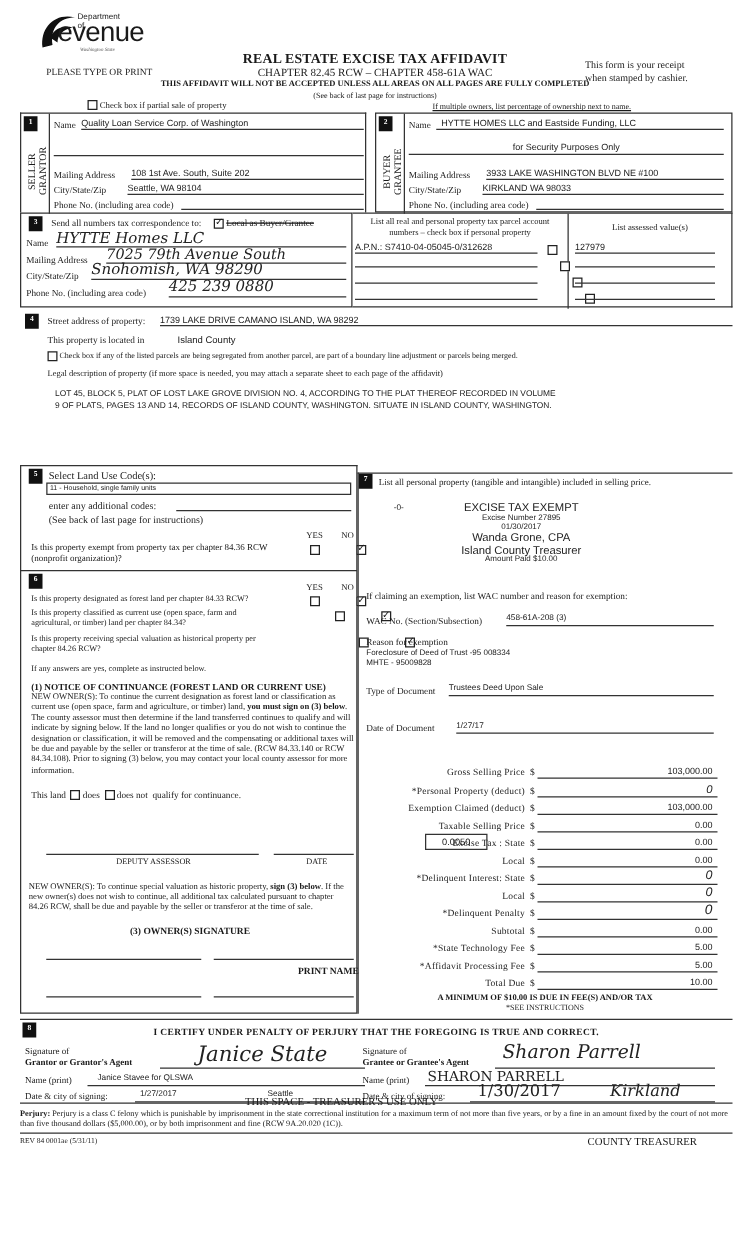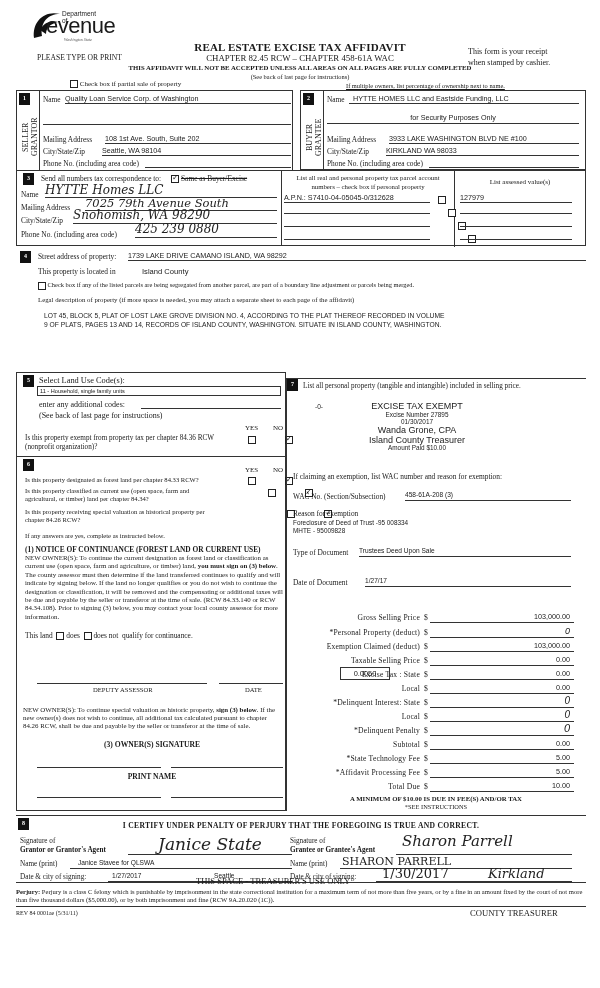--- a/index.html
+++ b/index.html
@@ -75,21 +75,21 @@
   <div class="abs lbl" style="left:26px;top:56px;">City/State/Zip</div>
   <div class="abs val ul" style="left:85px;top:55px;width:193px;height:10px;">KIRKLAND WA  98033</div>
   <div class="abs lbl" style="left:26px;top:68px;">Phone No. (including area code)</div>
   <div class="abs val ul" style="left:128px;top:67px;width:150px;height:10px;"></div>
 </div>
 
 <div class="abs box" style="left:16px;top:170px;width:266px;height:76px;">
   <div class="num" style="left:6px;top:2px;">3</div>
   <div class="abs lbl" style="left:24px;top:3px;">Send all numbers tax correspondence to:</div>
   <span class="abs cb checked" style="left:154px;top:3px;"></span>
-  <div class="abs lbl" style="left:164px;top:3px;text-decoration:line-through;">Same as Buyer/Excise</div>
+  <div class="abs lbl" style="left:164px;top:3px;text-decoration:line-through;">Local as Buyer/Grantee</div>
   <div class="abs lbl" style="left:4px;top:19px;">Name</div>
   <div class="abs hand ul" style="left:28px;top:12px;width:232px;height:15px;font-size:12px;">HYTTE Homes LLC</div>
   <div class="abs lbl" style="left:4px;top:32px;">Mailing Address</div>
   <div class="abs hand ul" style="left:68px;top:25px;width:192px;height:15px;font-size:11.5px;">7025 79th Avenue South</div>
   <div class="abs lbl" style="left:4px;top:45px;">City/State/Zip</div>
   <div class="abs hand ul" style="left:56px;top:37px;width:204px;height:16px;font-size:12px;">Snohomish, WA 98290</div>
   <div class="abs lbl" style="left:4px;top:59px;">Phone No. (including area code)</div>
   <div class="abs hand ul" style="left:118px;top:51px;width:142px;height:16px;font-size:12px;">425 239 0880</div>
 </div>
 
@@ -175,21 +175,21 @@
   <div class="line" style="left:20px;top:226px;width:170px;"></div>
   <div class="line" style="left:202px;top:226px;width:64px;"></div>
   <div class="abs" style="left:76px;top:229px;font-size:6.6px;">DEPUTY ASSESSOR</div>
   <div class="abs" style="left:228px;top:229px;font-size:6.6px;">DATE</div>
   <div class="abs" style="left:6px;top:249px;width:260px;font-size:6.9px;line-height:8px;">
     <span>NEW OWNER(S): To continue special valuation as historic property, </span><b>sign (3) below</b><span>. If the new owner(s) does not wish to continue, all additional tax calculated pursuant to chapter 84.26 RCW, shall be due and payable by the seller or transferor at the time of sale.</span>
   </div>
   <div class="abs" style="left:0;width:270px;text-align:center;top:283px;font-size:7.6px;font-weight:bold;">(3)  OWNER(S) SIGNATURE</div>
   <div class="line" style="left:20px;top:310px;width:124px;"></div>
   <div class="line" style="left:154px;top:310px;width:112px;"></div>
-  <div class="abs" style="left:0;width:270px;text-align:center;top:315px;font-size:7.6px;font-weight:bold;">PRINT NAME</div>
+  <div class="abs" style="left:0;width:270px;text-align:right;top:315px;font-size:7.6px;font-weight:bold;">PRINT NAME</div>
   <div class="line" style="left:20px;top:340px;width:124px;"></div>
   <div class="line" style="left:154px;top:340px;width:112px;"></div>
 </div>
 
 <div class="abs" style="left:286px;top:378px;width:300px;height:433px;border-left:1px solid #333;border-top:1px solid #333;">
   <div class="num" style="left:0;top:0;">7</div>
   <div class="abs" style="left:16px;top:2px;width:268px;font-size:7.2px;line-height:10px;">List all  personal property (tangible and intangible) included in selling price.</div>
   <div class="abs val" style="left:28px;top:24px;font-size:6.6px;">-0-</div>
 
   <div class="abs sans" style="left:60px;top:22px;width:140px;text-align:center;color:#222;">

